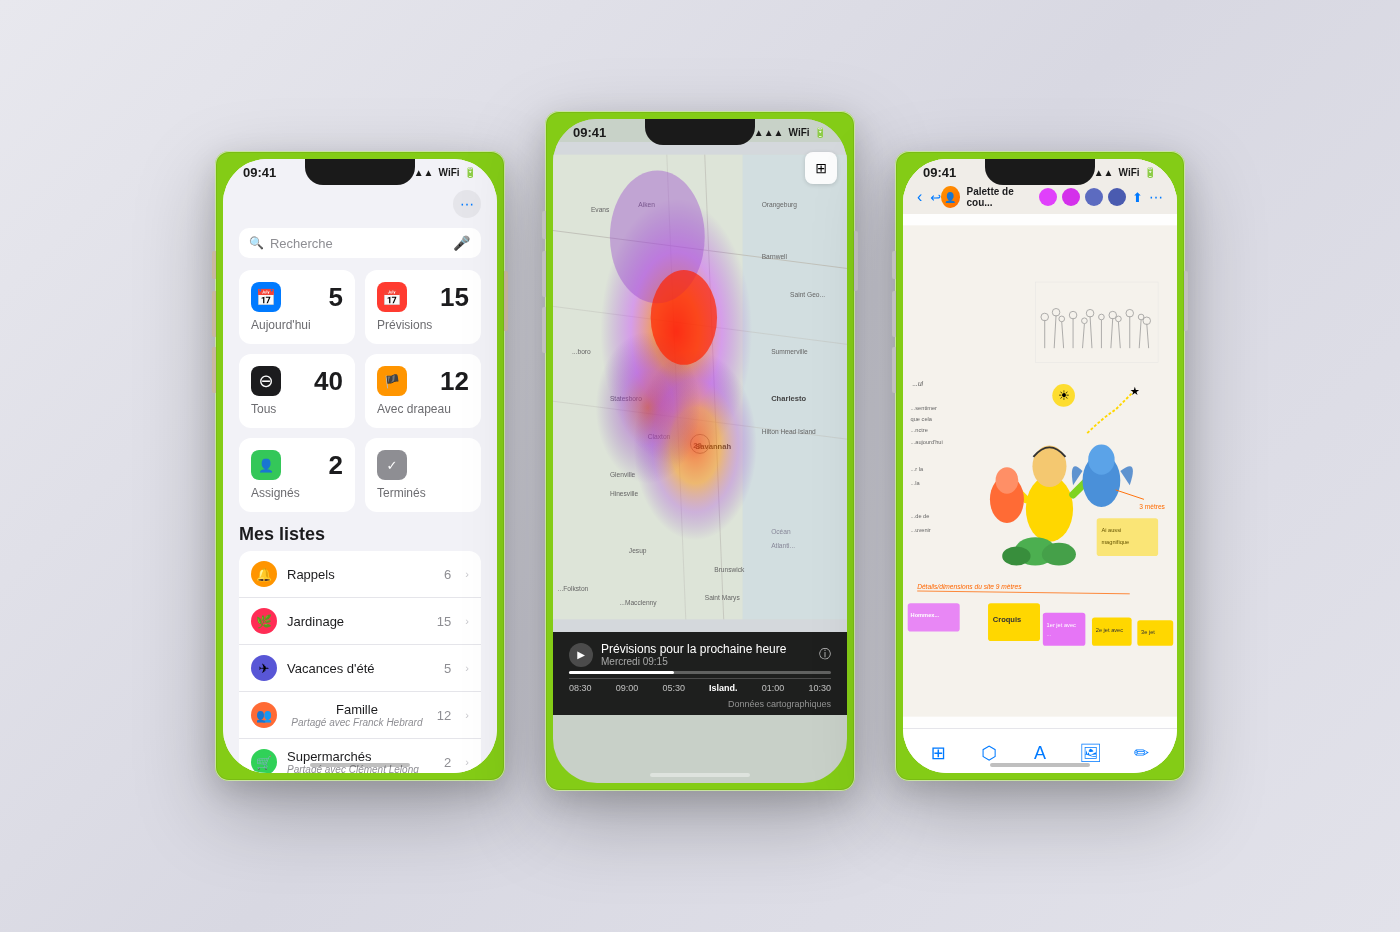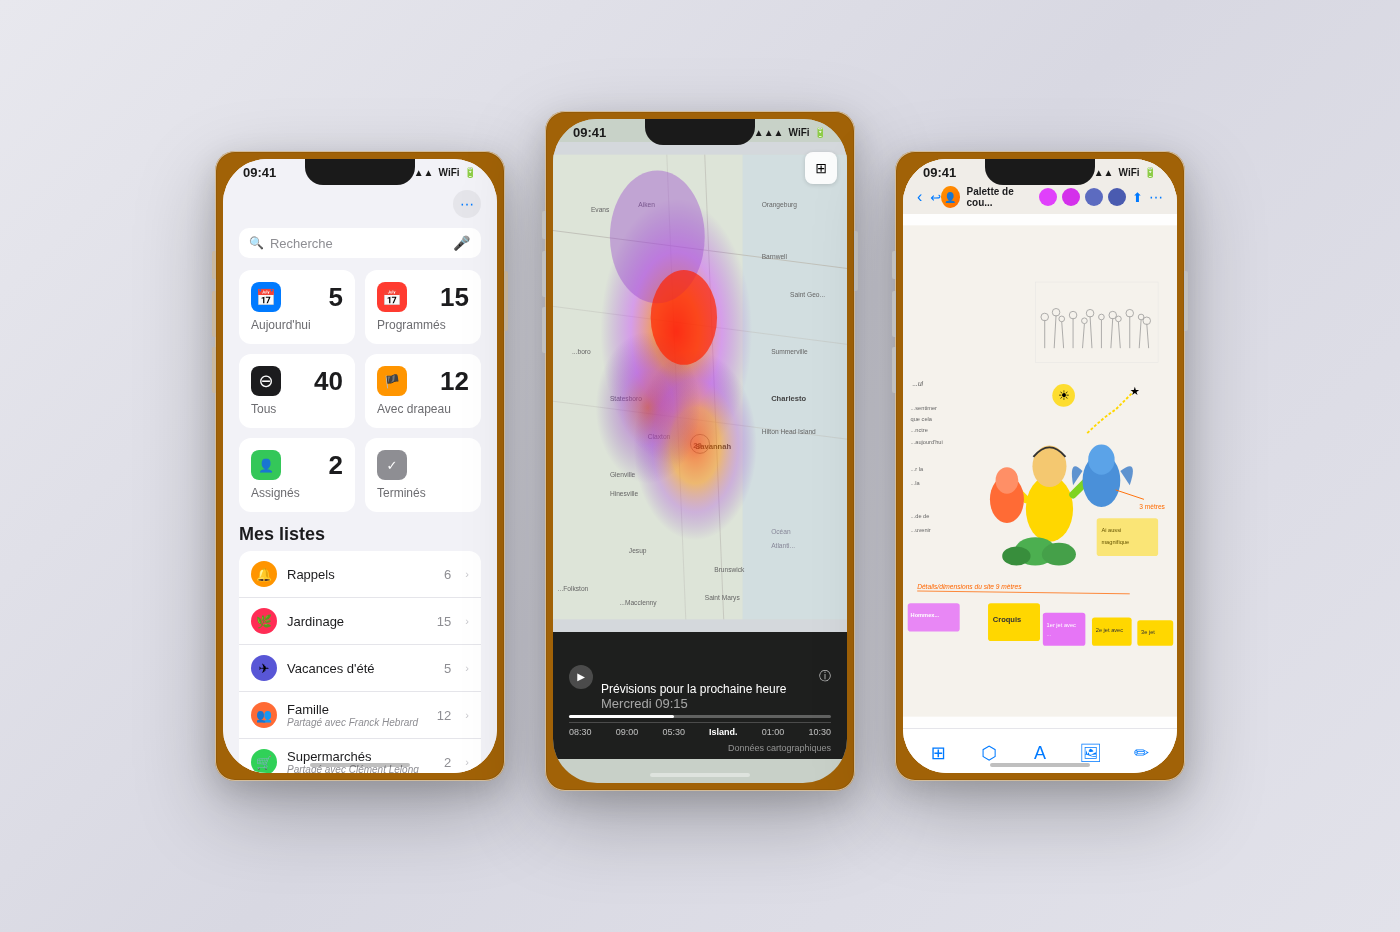--- a/index.html
+++ b/index.html
@@ -12,22 +12,22 @@
       align-items: center;
       justify-content: center;
       gap: 40px;
       font-family: -apple-system, BlinkMacSystemFont, 'SF Pro Display', 'Helvetica Neue', sans-serif;
       overflow: hidden;
     }
 
     
     .iphone {
       position: relative;
-      border-radius: 20px;
-      background: #a16207;
+      border-radius: 14px;
+      background: #84cc16;
       box-shadow:
         0 30px 80px rgba(0,0,0,0.25),
         0 10px 30px rgba(0,0,0,0.15),
         inset 0 0 0 1px rgba(255,255,255,0.6),
         inset 0 0 0 2px rgba(0,0,0,0.08);
       padding-left: 48px;
     }
 
     .iphone-left {
       width: 290px;
@@ -296,22 +296,22 @@
     }
 
     .play-btn {
       width: 24px; height: 24px;
       border-radius: 50%;
       background: rgba(255,255,255,0.2);
       display: flex; align-items: center; justify-content: center;
       color: white; font-size: 10px;
     }
 
-    .forecast-title { font-size: 12px; color: white; font-weight: 500; margin-top: 40px; }
-    .forecast-sub { font-size: 13px; color: rgba(255,255,255,0.6); }
+    .forecast-title { font-size: 12px; color: white; font-weight: 500; }
+    .forecast-sub { font-size: 10px; color: rgba(255,255,255,0.6); }
 
     .timeline {
       display: flex;
       justify-content: space-between;
       padding: 4px 0;
       border-top: 0.5px solid rgba(255,255,255,0.2);
       margin-top: 4px;
     }
 
     .timeline-item {
@@ -476,21 +476,21 @@
 
         <div class="stat-card">
           <div class="stat-icon blue">📅</div>
           <div class="stat-number">5</div>
           <div class="stat-label">Aujourd'hui</div>
         </div>
 
         <div class="stat-card">
           <div class="stat-icon red">📅</div>
           <div class="stat-number">15</div>
-          <div class="stat-label">Programmés</div>
+          <div class="stat-label">Prévisions</div>
         </div>
 
         <div class="stat-card">
           <div class="stat-icon dark" style="font-size:18px; color:white;">⊖</div>
           <div class="stat-number">40</div>
           <div class="stat-label">Tous</div>
         </div>
 
         <div class="stat-card">
           <div class="stat-icon orange" style="font-size:13px; color:white;">🏴</div>
@@ -531,21 +531,21 @@
 
           <div class="liste-item">
             <div class="liste-dot" style="background:#5856d6;">✈</div>
             <span class="liste-name">Vacances d'été</span>
             <span class="liste-count">5</span>
             <span class="chevron">›</span>
           </div>
 
           <div class="liste-item">
             <div class="liste-dot" style="background:#ff6b35;">👥</div>
-            <div style="flex:1;">
+            <div style="flex:1;text-align:center;">
               <div class="liste-name">Famille</div>
               <div class="liste-sub">Partagé avec Franck Hebrard</div>
             </div>
             <span class="liste-count">12</span>
             <span class="chevron">›</span>
           </div>
 
           <div class="liste-item">
             <div class="liste-dot" style="background:#30d158;">🛒</div>
             <div style="flex:1;">

